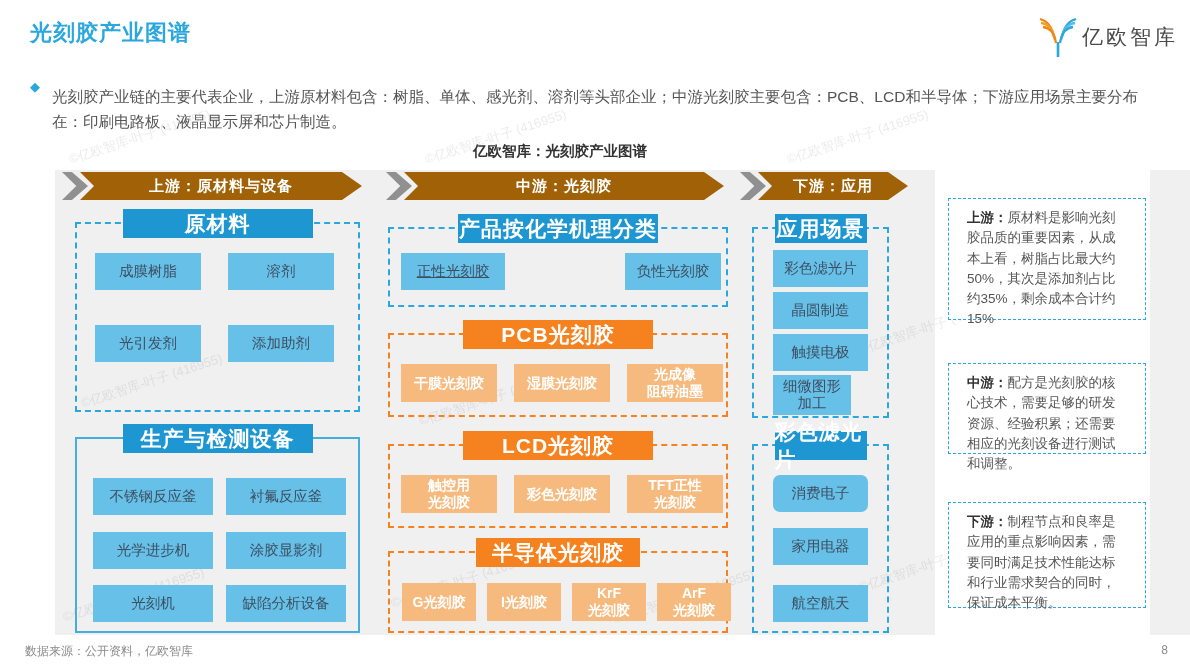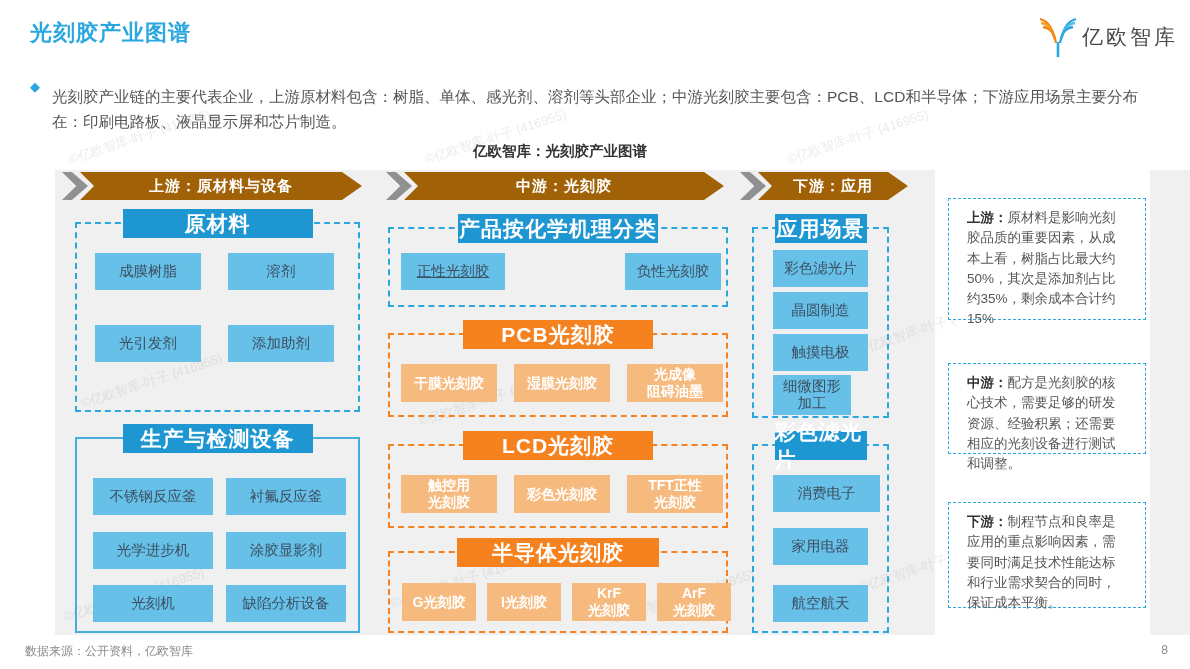--- a/index.html
+++ b/index.html
@@ -145,41 +145,41 @@
   <div class="group dashed-orange" style="left:388px; top:444px; width:340px; height:84px;">
     <div class="ghead orange" style="width:190px;">LCD光刻胶</div>
     <div class="item orange" style="left:11px;  top:29px; width:96px; height:38px;">触控用
 光刻胶</div>
     <div class="item orange" style="left:124px; top:29px; width:96px; height:38px;">彩色光刻胶</div>
     <div class="item orange" style="left:237px; top:29px; width:96px; height:38px;">TFT正性
 光刻胶</div>
   </div>
 
   <div class="group dashed-orange" style="left:388px; top:551px; width:340px; height:82px;">
-    <div class="ghead orange" style="width:202px;">半导体光刻胶</div>
+    <div class="ghead orange" style="width:164px;">半导体光刻胶</div>
     <div class="item orange" style="left:12px;  top:30px; width:74px; height:38px;">G光刻胶</div>
     <div class="item orange" style="left:97px;  top:30px; width:74px; height:38px;">I光刻胶</div>
     <div class="item orange" style="left:182px; top:30px; width:74px; height:38px;">KrF
 光刻胶</div>
     <div class="item orange" style="left:267px; top:30px; width:74px; height:38px;">ArF
 光刻胶</div>
   </div>
 
   <div class="group dashed-blue" style="left:752px; top:227px; width:137px; height:191px;">
     <div class="ghead blue" style="width:92px;">应用场景</div>
     <div class="item blue" style="left:19px; top:21px;  width:95px; height:37px;">彩色滤光片</div>
     <div class="item blue" style="left:19px; top:63px;  width:95px; height:37px;">晶圆制造</div>
     <div class="item blue" style="left:19px; top:105px; width:95px; height:37px;">触摸电极</div>
     <div class="item blue" style="left:19px; top:146px; width:78px; height:40px;">细微图形
 加工</div>
   </div>
 
   <div class="group dashed-blue" style="left:752px; top:444px; width:137px; height:189px;">
     <div class="ghead blue" style="width:92px;">彩色滤光片</div>
-    <div class="item blue" style="left:19px; top:29px;  width:107px; height:37px;">消费电子</div>
+    <div class="item blue" style="left:19px; top:29px;  width:95px; height:37px;border-radius:7px;">消费电子</div>
     <div class="item blue" style="left:19px; top:82px;  width:95px; height:37px;">家用电器</div>
     <div class="item blue" style="left:19px; top:139px; width:95px; height:37px;">航空航天</div>
   </div>
 
   <div class="note" style="top:198px; height:122px;">
     <span class="note-prefix">上游：</span><span>原材料是影响光刻胶品质的重要因素，从成本上看，树脂占比最大约50%，其次是添加剂占比约35%，剩余成本合计约15%</span>
   </div>
   <div class="note" style="top:363px; height:91px;">
     <span class="note-prefix">中游：</span><span>配方是光刻胶的核心技术，需要足够的研发资源、经验积累；还需要相应的光刻设备进行测试和调整。</span>
   </div>

